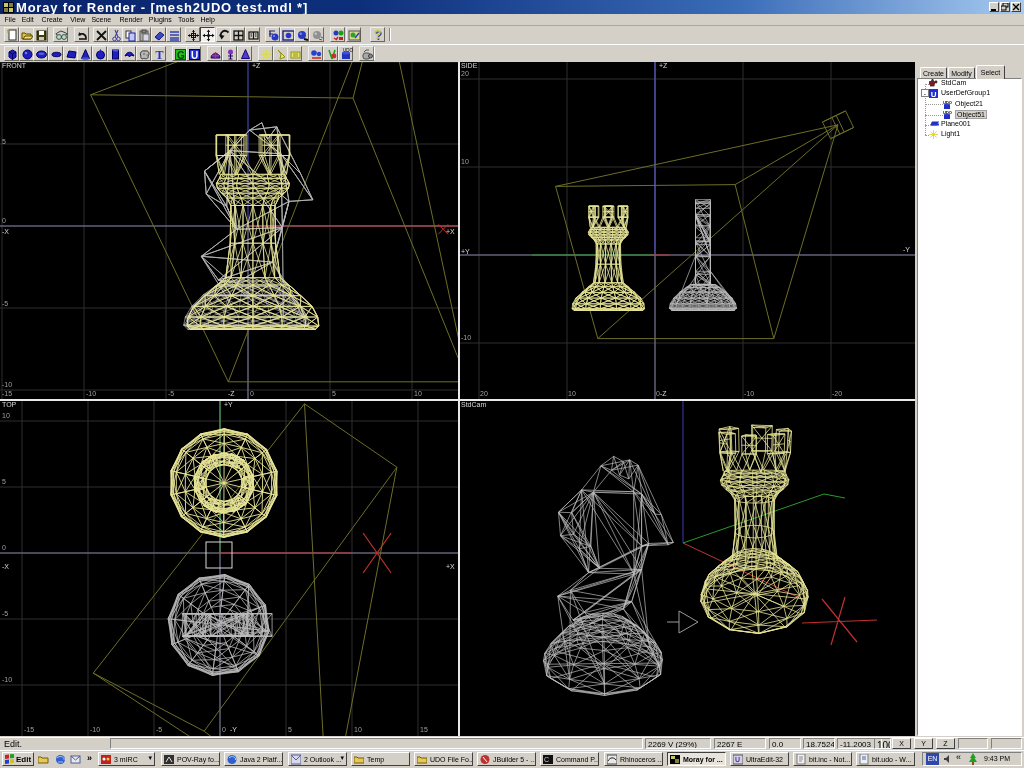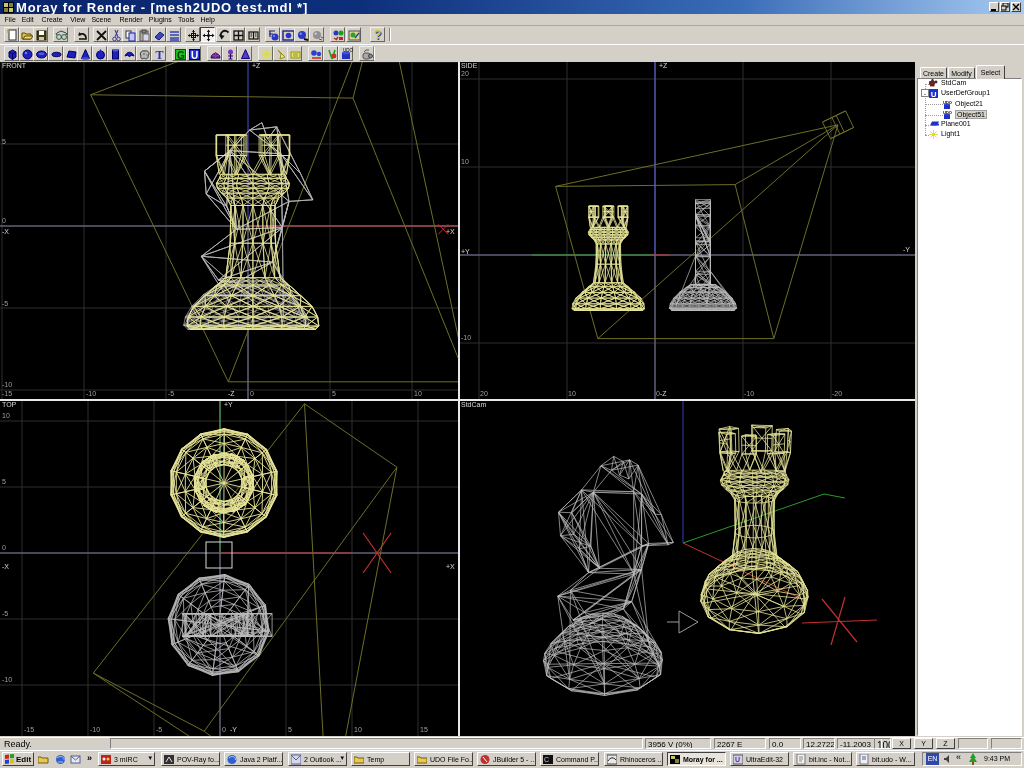--- a/index.html
+++ b/index.html
@@ -505,27 +505,27 @@
 <div class="abs" style="left:925px;top:134.5px;width:4px;height:1px;border-top:1px dotted #999;z-index:3"></div>
 <div class="abs" style="left:929px;top:130px;z-index:4">
     <svg width="9" height="9" viewBox="0 0 9 9">
       <circle cx="4.5" cy="4.5" r="1.4" fill="#f0e020"></circle>
       <path d="M4.5 0 L4.5 9 M0 4.5 L9 4.5 M1.3 1.3 L7.7 7.7 M7.7 1.3 L1.3 7.7" stroke="#e8d820" stroke-width="0.9"></path>
     </svg>
   </div>
 <div class="ti" style="left:941px;top:130px;z-index:4">Light1</div>
 
 <div class="abs" id="statusbar"></div>
-<div class="abs" style="left:4px;top:739px;font-size:9px;color:#000;z-index:3">Ready.</div>
+<div class="abs" style="left:4px;top:739px;font-size:9px;color:#000;z-index:3">Edit.</div>
 <div class="abs" style="top:737px;left:0;width:1024px;height:13px;z-index:2">
     <div class="sp" style="left:110px;width:533px;font-size:8px"></div>
-    <div class="sp" style="left:645px;width:66px;font-size:8px">3956 V (0%)</div>
+    <div class="sp" style="left:645px;width:66px;font-size:8px">2269 V (29%)</div>
     <div class="sp" style="left:714px;width:52px;font-size:8px">2267 E (59%)</div>
     <div class="sp" style="left:769px;width:32px;font-size:8px">0.0</div>
-    <div class="sp" style="left:803px;width:32px;font-size:8px">12.2722</div>
+    <div class="sp" style="left:803px;width:32px;font-size:8px">18.7524</div>
     <div class="sp" style="left:837px;width:45px;font-size:8px">-11.2003</div>
     <div class="sp" style="left:874px;width:17px;font-size:10px">100</div>
     <div class="spb" style="left:892px;width:19px">X</div>
     <div class="spb" style="left:914px;width:19px">Y</div>
     <div class="spb" style="left:936px;width:19px">Z</div>
     <div class="sp" style="left:958px;width:30px"></div>
     <div class="sp" style="left:991px;width:31px"></div>
   </div>
 
 <div class="abs" id="taskbar"></div>

